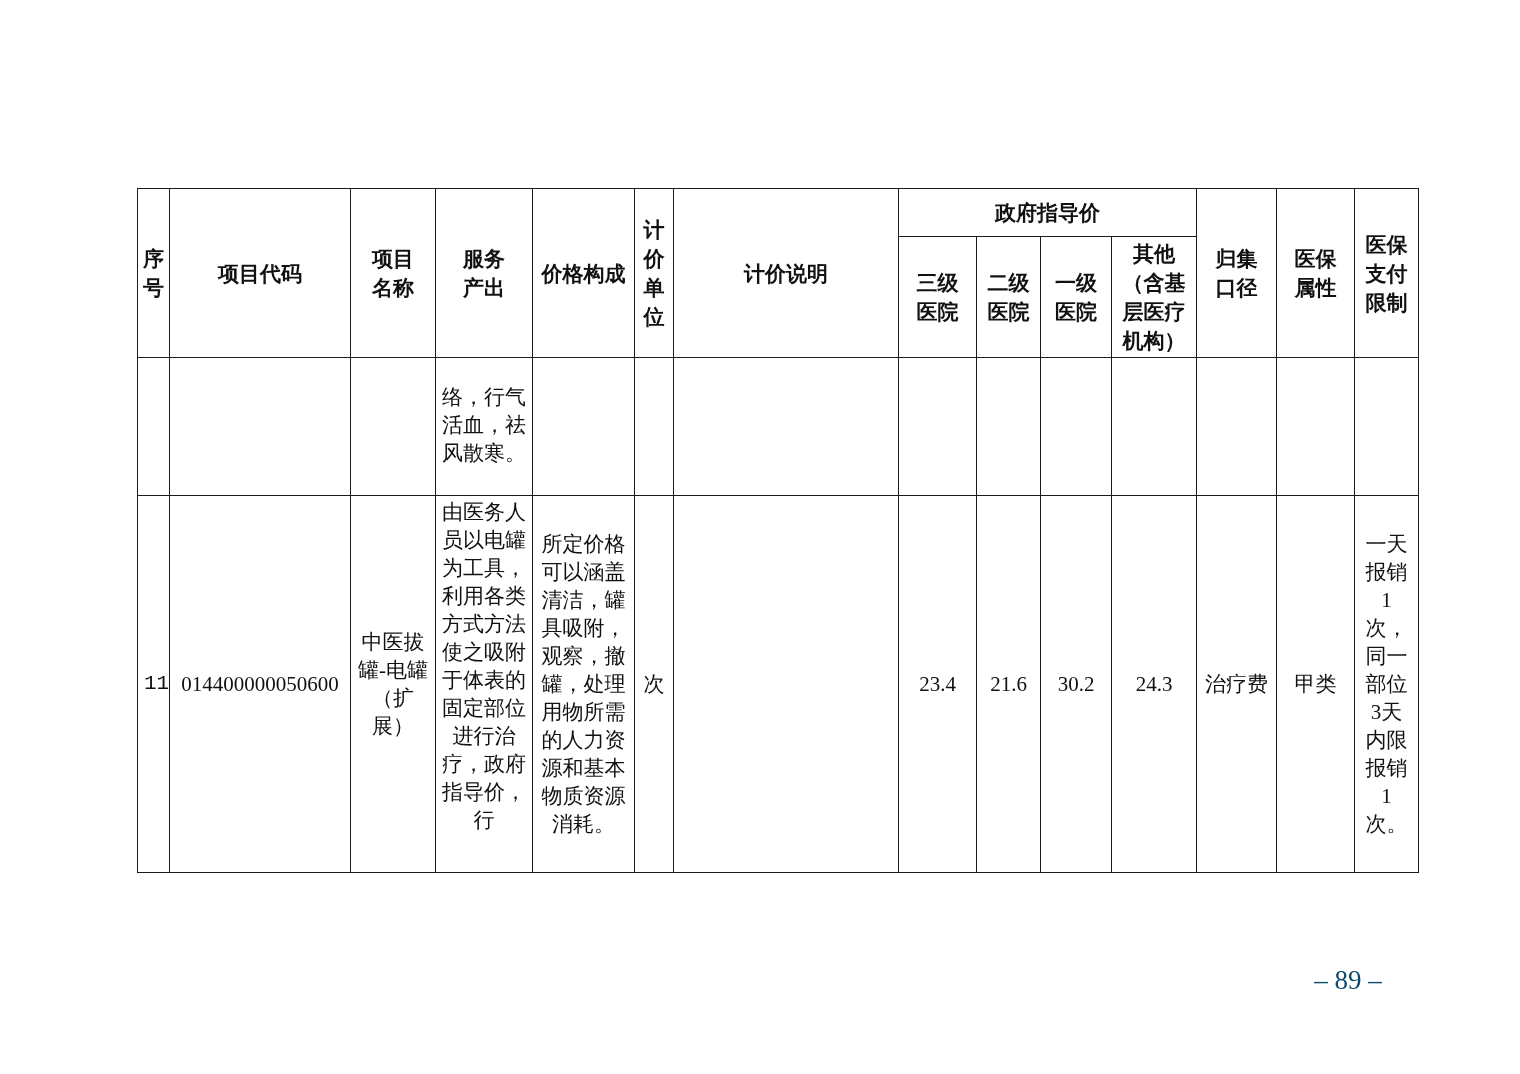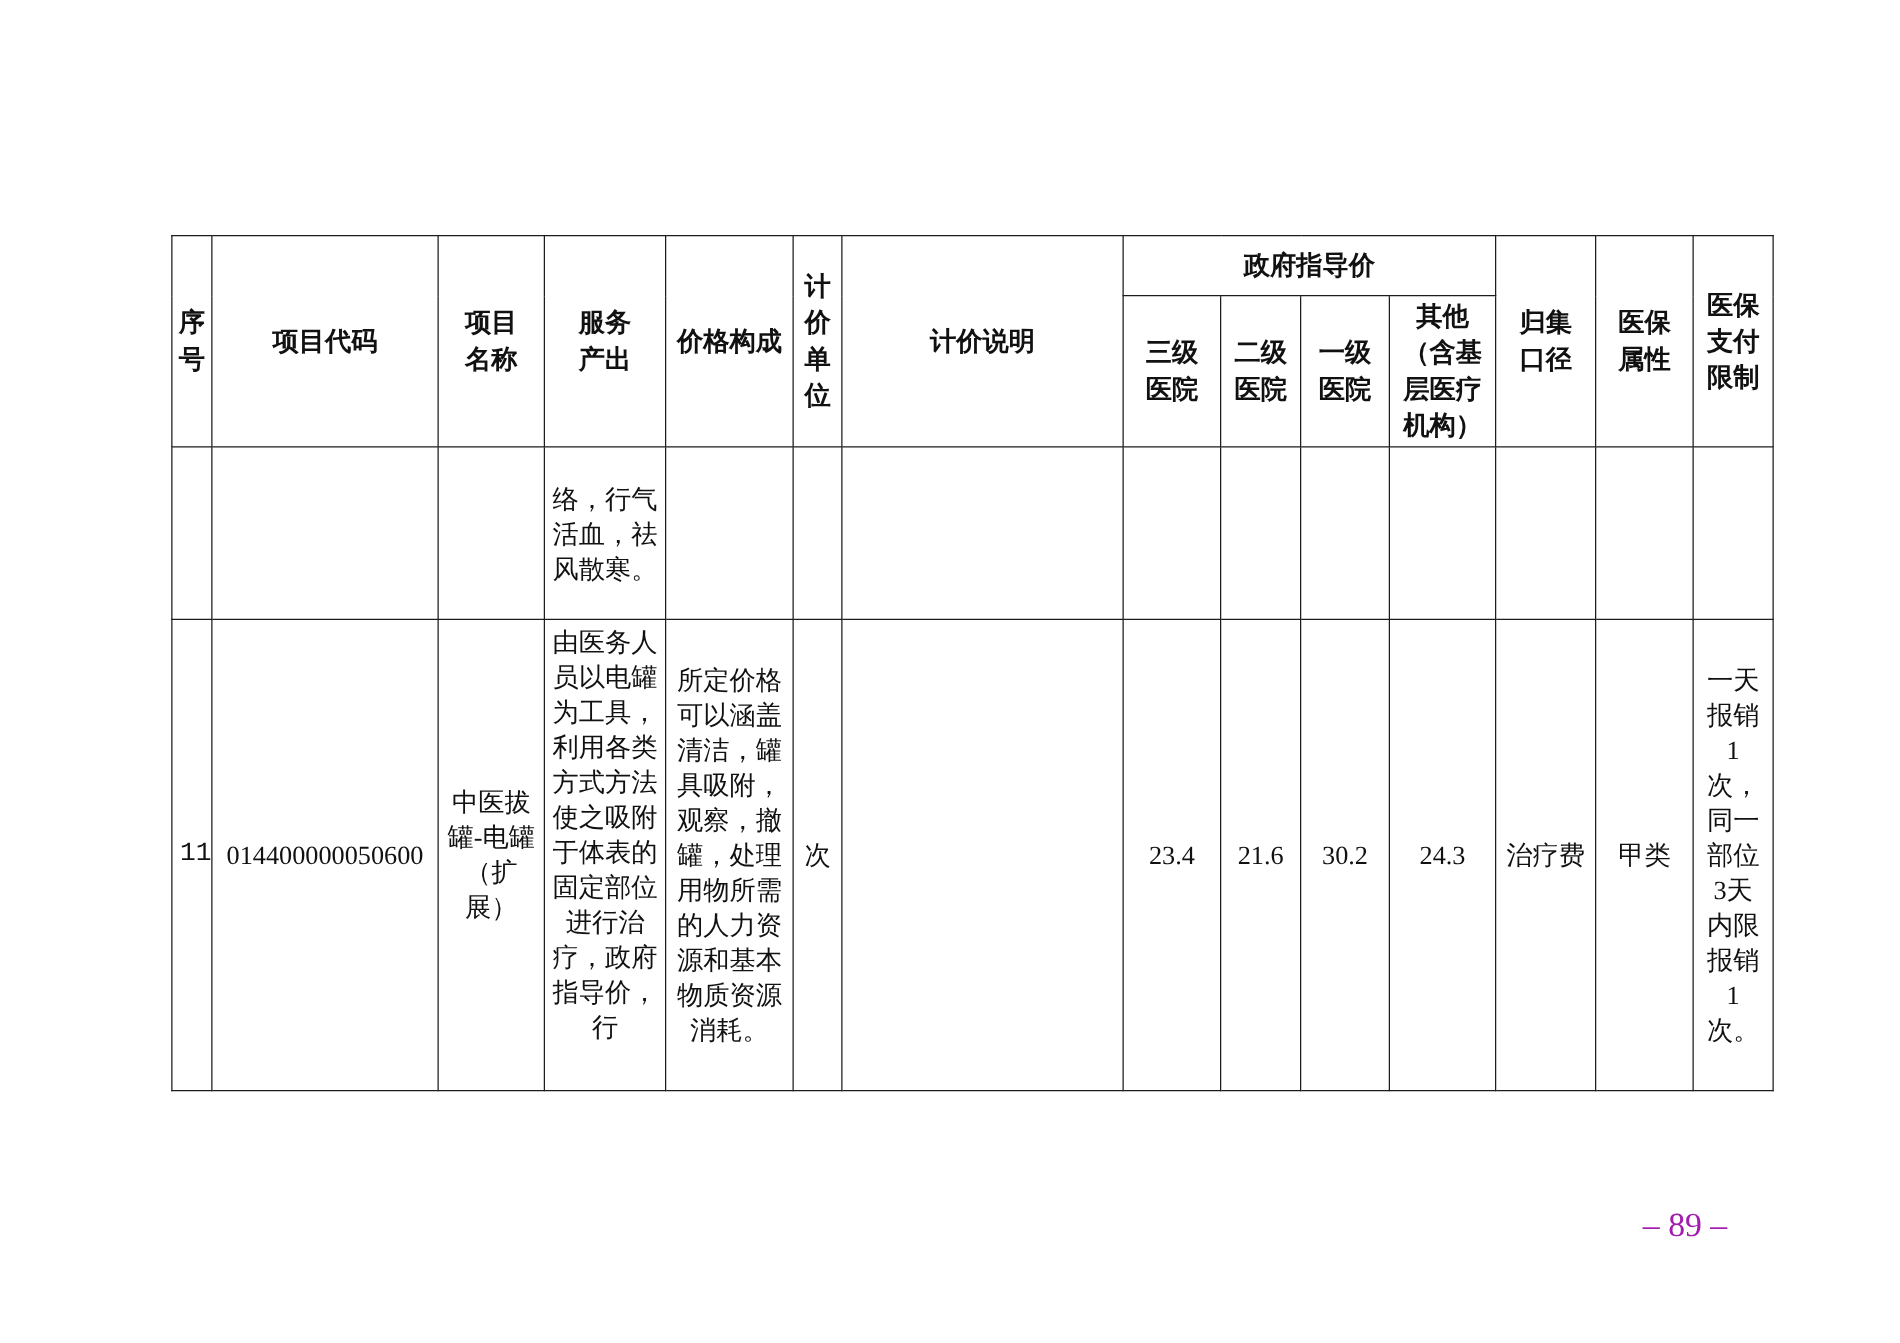--- a/index.html
+++ b/index.html
@@ -38,33 +38,33 @@
     line-height: 29px;
     padding: 2px 4px;
   }
   tr.h-top  { height: 48px; }
   tr.h-sub  { height: 117px; }
   tr.r-cont { height: 138px; }
   tr.r-main { height: 377px; }
   td.va-top { vertical-align: top; }
   td.jt { text-align: justify; text-justify: inter-character; }
   td.c-xh   { padding: 2px 2px; font-family: Liberation Mono, monospace; }
-  td.c-fwcc { padding: 4px 8px; }
+  td.c-fwcc { padding: 4px 8px; font-family: Liberation Mono, monospace; }
   td.c-jggc { padding: 4px 8px; margin-left: 46px; }
   td.c-ybzfxz { padding: 4px 5px; }
   .clip-tall { height: 368px; overflow: hidden; }
   .page-number {
     position: absolute;
     left: 1278px;
     top: 964px;
     width: 140px;
     text-align: center;
     font-size: 27px;
     line-height: 32px;
-    color: #a21caf;
+    color: #0c4a6e;
     font-family: "Liberation Serif", "DejaVu Serif", serif;
   }
 </style>
 </head>
 <body>
 
 <div class="page">
 
   <table class="pricing">
     <colgroup>

